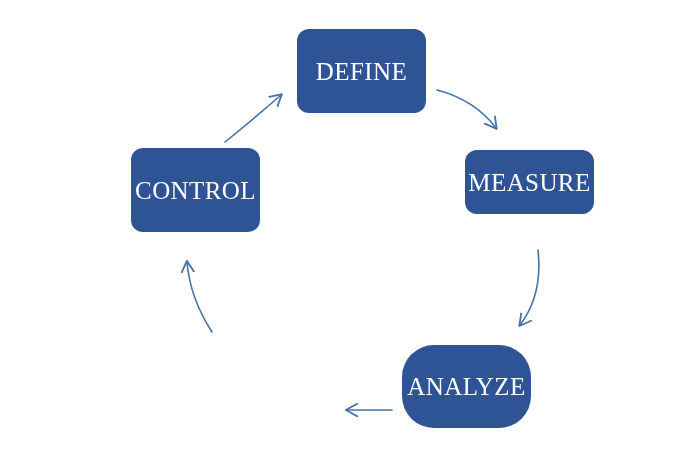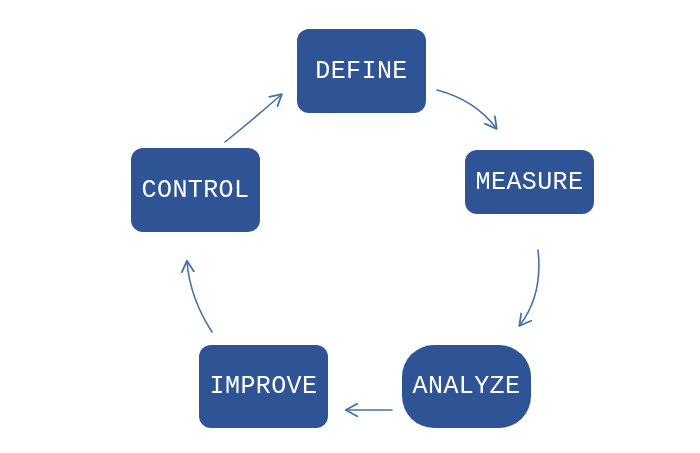--- a/index.html
+++ b/index.html
@@ -30,21 +30,21 @@
     position: absolute;
     display: flex;
     align-items: center;
     justify-content: center;
     background: #2E5496;
     border-radius: 12px;
     box-sizing: border-box;
   }
   .phase-label {
     color: #ffffff;
-    font-family: Liberation Mono, monospace;
+    font-family: Liberation Serif, serif;
     font-size: 25px;
     font-weight: 500;
     letter-spacing: 0.4px;
     line-height: 1;
     white-space: nowrap;
     text-align: center;
   }
   
   #box-define  { left: 297px; top: 29px;  width: 129px; height: 84px; }
   #box-measure { left: 465px; top: 150px; width: 129px; height: 64px; }
@@ -80,21 +80,18 @@
   </div>
 
   <div class="phase-box" id="box-measure">
     <span class="phase-label">MEASURE</span>
   </div>
 
   <div class="phase-box" id="box-analyze">
     <span class="phase-label">ANALYZE</span>
   </div>
 
-  <div class="phase-box" id="box-improve">
-    <span class="phase-label">IMPROVE</span>
-  </div>
 
   <div class="phase-box" id="box-control">
     <span class="phase-label">CONTROL</span>
   </div>
 
 </div>
 
 </body></html>

